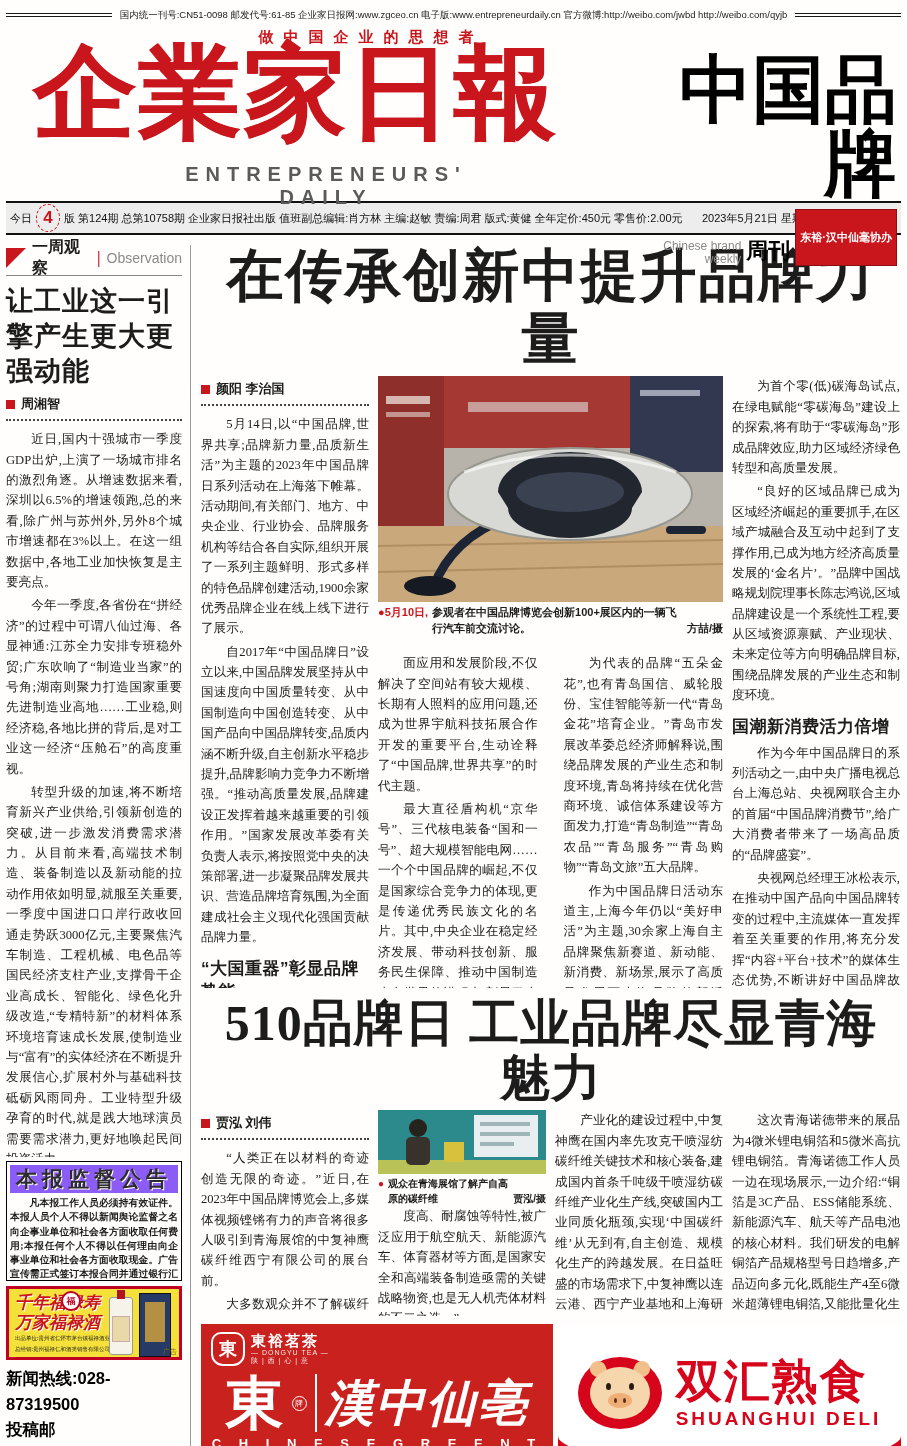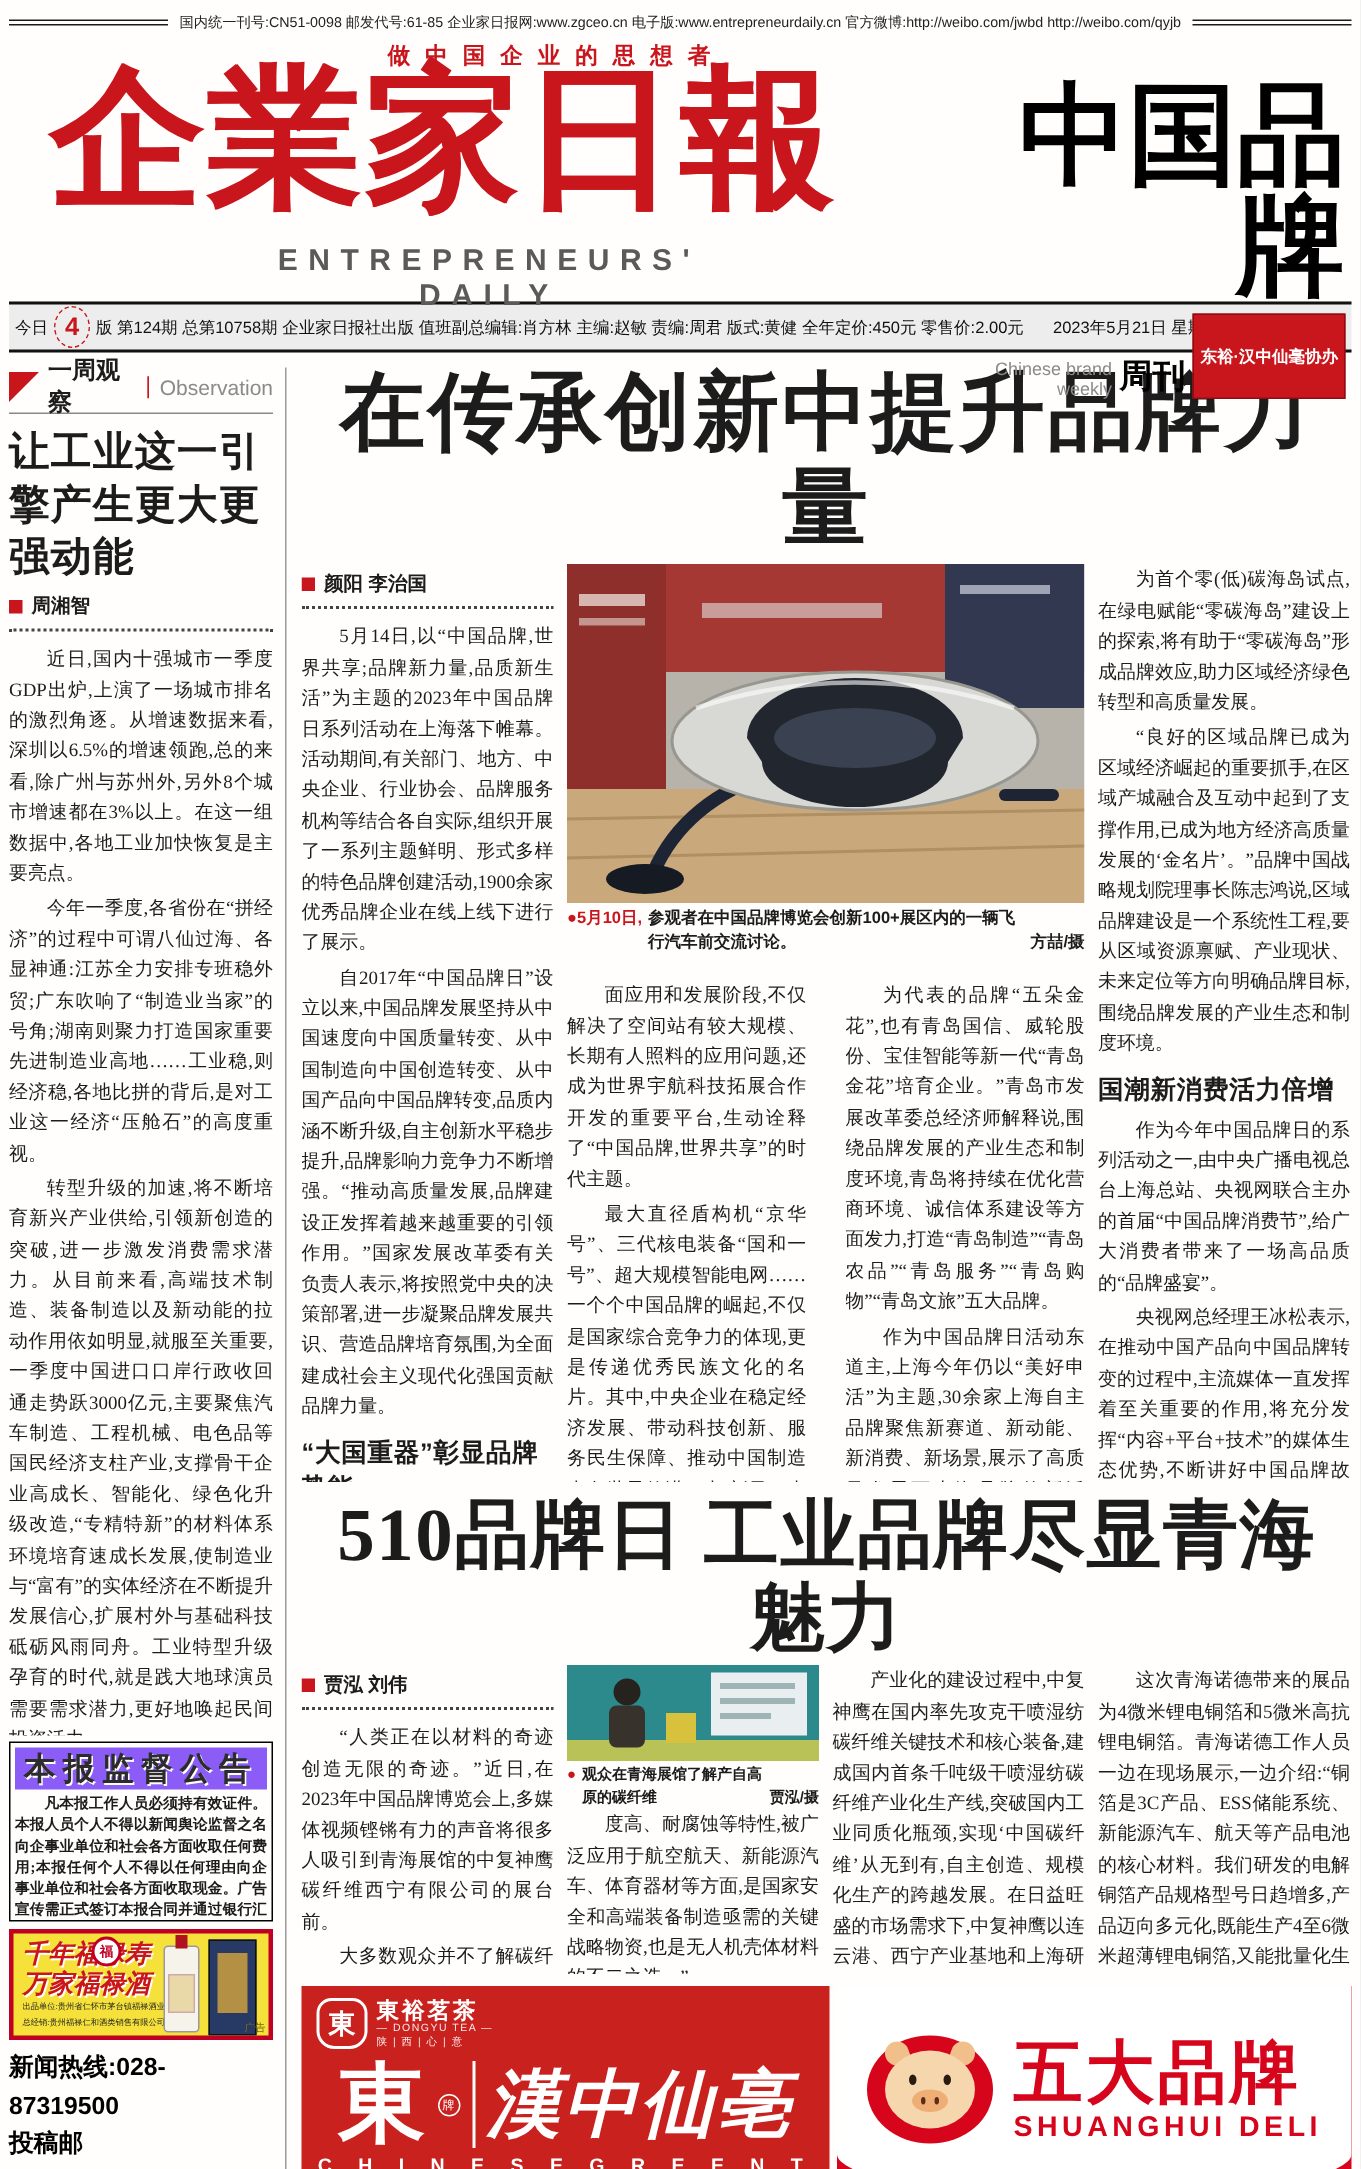--- a/index.html
+++ b/index.html
@@ -342,21 +342,21 @@
                 <span class="ear r"></span>
               <span class="face"></span>
               <span class="eye l"></span>
                 <span class="eye r"></span>
               <span class="snout">
                   <i class="l"></i>
                   <i class="r"></i>
                 </span>
             </div>
             <div>
-              <div class="sh-name">五大品牌</div>
+              <div class="sh-name">双汇熟食</div>
               <div class="sh-en">SHUANGHUI DELI</div>
             </div>
           </div>
 
         </div>
       </div>
     </div>
   </div>
 
 </div>

